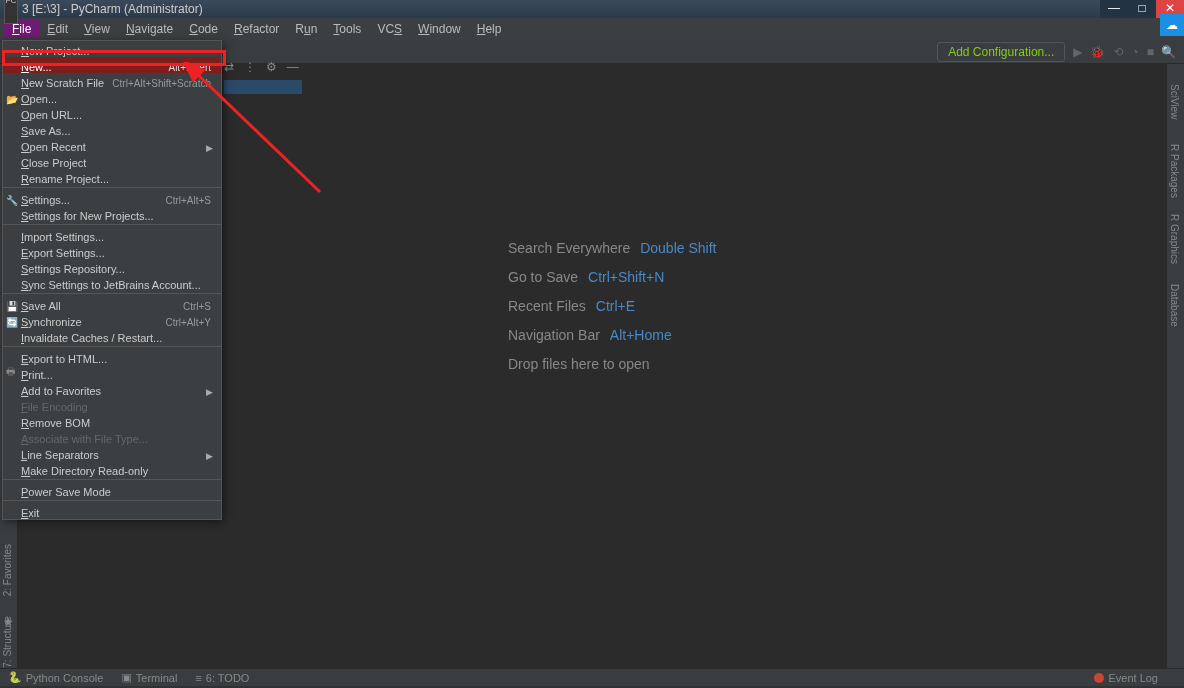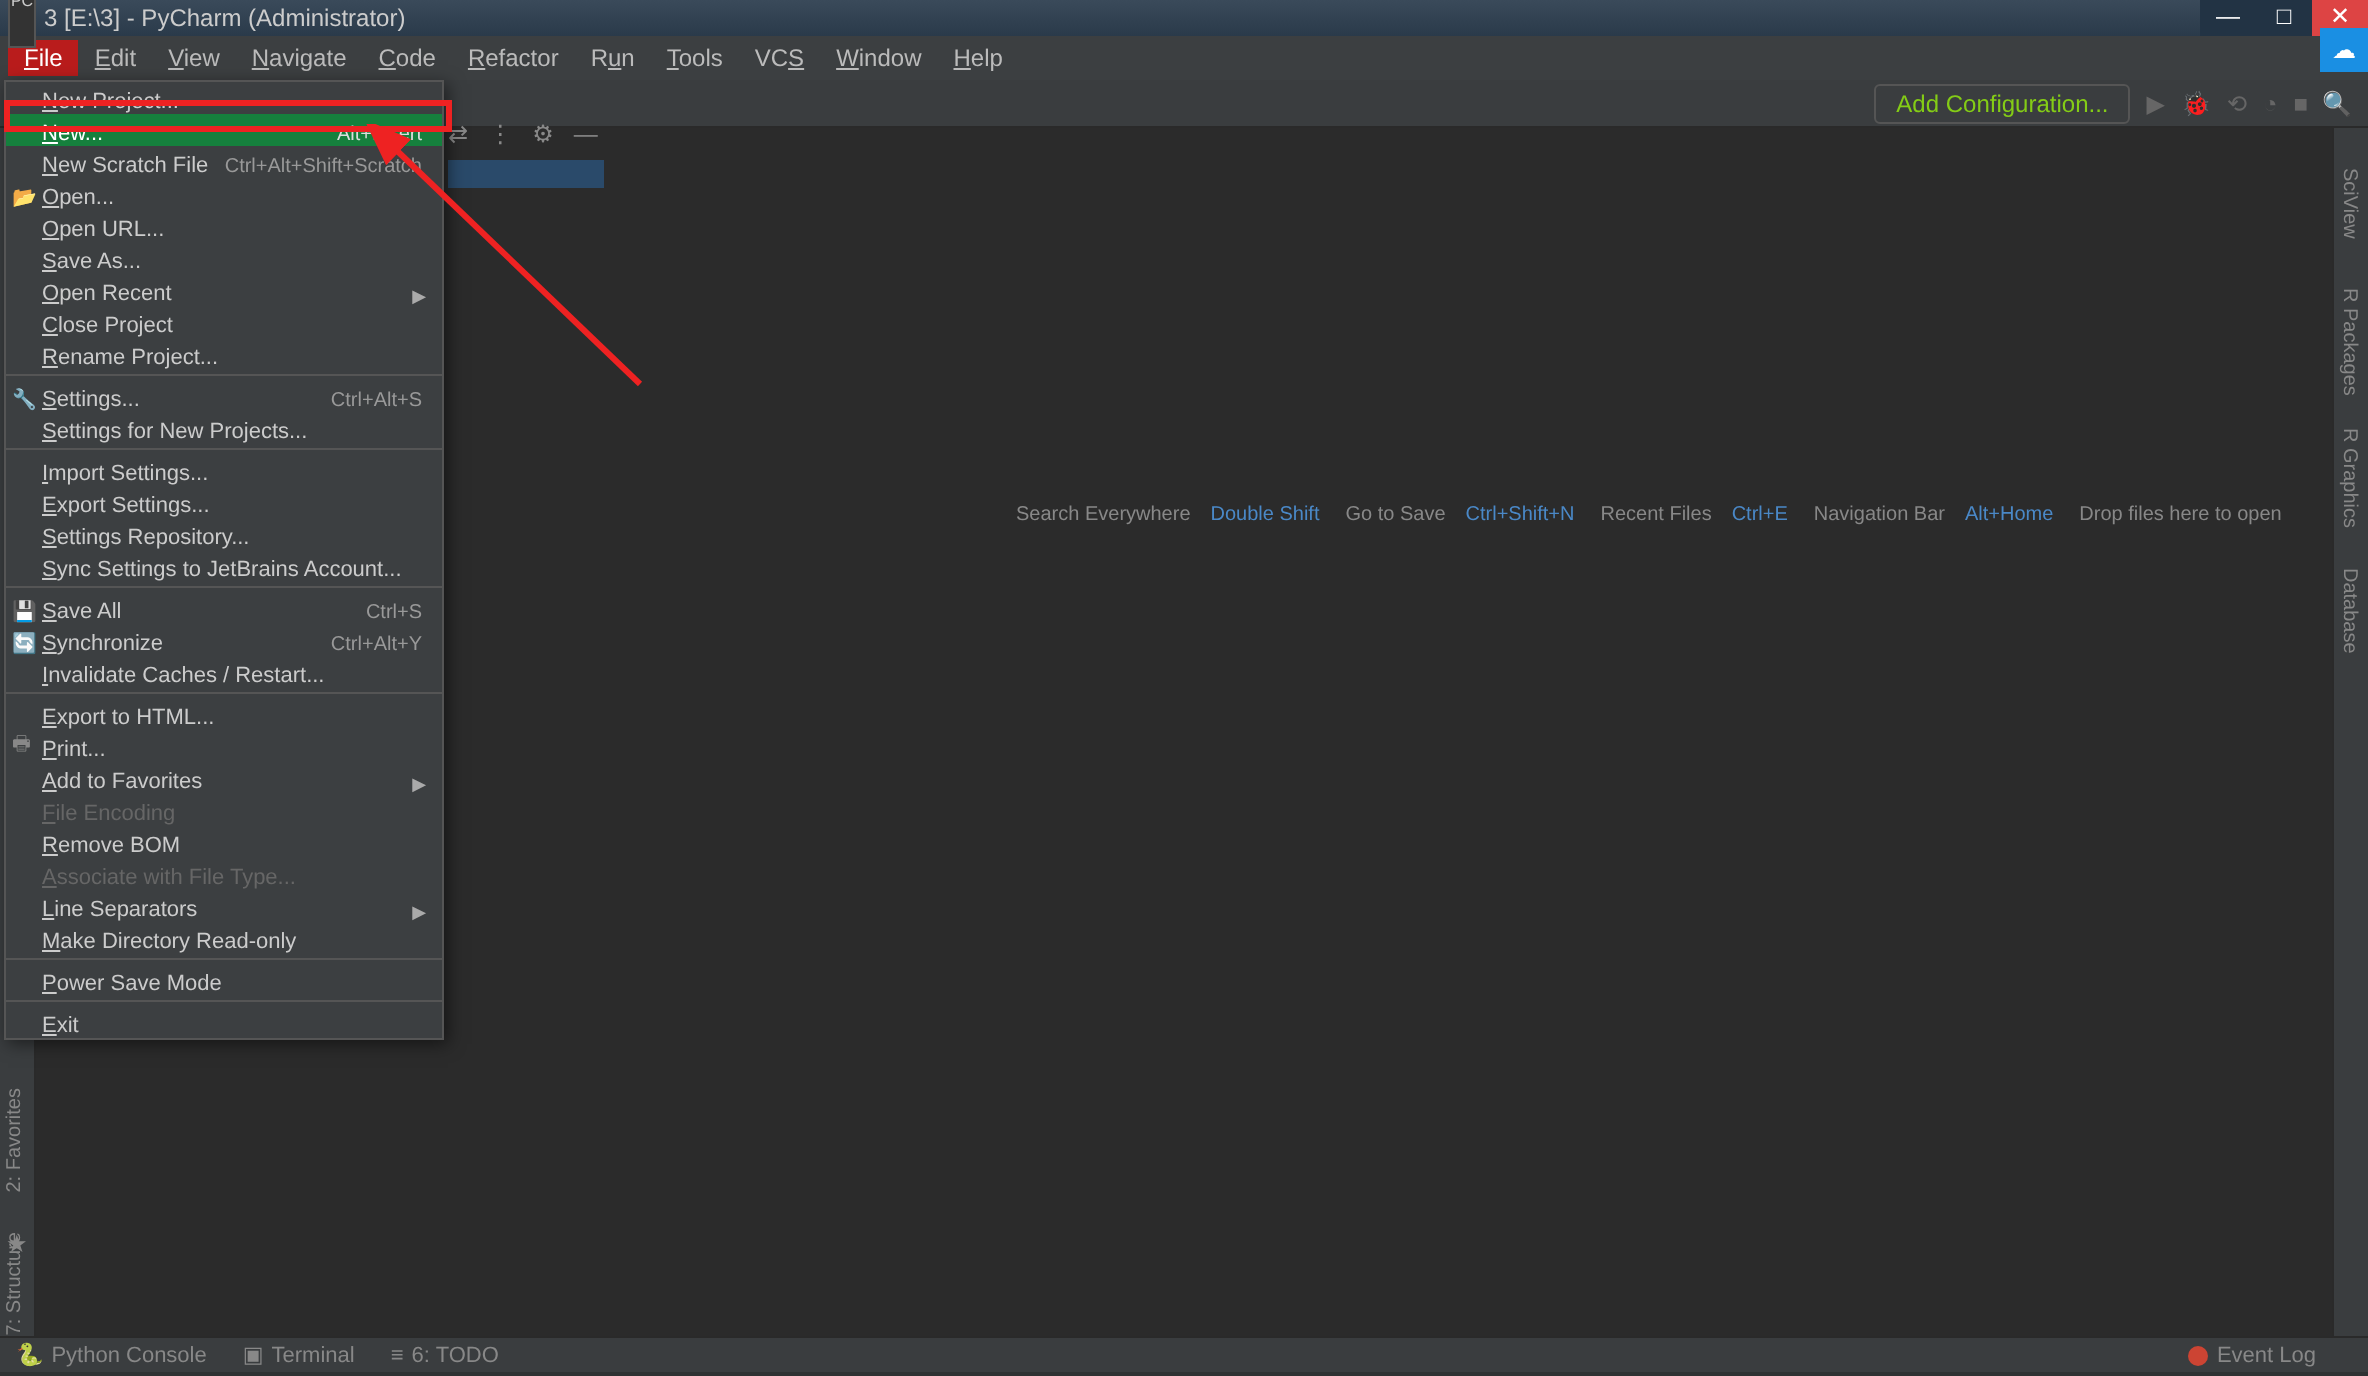--- a/index.html
+++ b/index.html
@@ -6,56 +6,56 @@
 body { width: 1184px; height: 688px; background: #2b2b2b; color: #bbb; font-size: 12px; overflow: hidden; position: relative; }
 
 .titlebar { height: 18px; background: linear-gradient(#3a4a5a,#2a3a4a); display: flex; align-items: center; padding-left: 4px; color: #ccc; position: relative; }
 .titlebar-icon { width: 14px; height: 30px; background: #333; border: 1px solid #555; margin-right: 4px; font-size: 8px; text-align: center; line-height: 12px; }
 .titlebar-btns { position: absolute; right: 0; top: 0; display: flex; }
 .titlebar-btns div { width: 28px; height: 18px; text-align: center; line-height: 16px; color: #fff; }
 .tb-min { background: #234; } .tb-max { background: #234; } .tb-close { background: #d44; }
 
 .menubar { height: 22px; background: #3c3f41; display: flex; align-items: center; padding-left: 4px; color: #bbb; }
 .menubar .m { padding: 2px 8px; cursor: pointer; }
-.menubar .m.active { background: #b91c1c; color: #fff; }
+.menubar .m.active { background: #701a75; color: #fff; }
 .menubar u { text-decoration: underline; }
 
 .navbar { height: 24px; background: #3a3d3f; border-bottom: 1px solid #2a2a2a; display: flex; align-items: center; padding: 0 8px; position: relative; }
 .nav-left { display: flex; align-items: center; gap: 4px; }
 .nav-folder { color: #d0a050; }
 .nav-right { position: absolute; right: 30px; display: flex; align-items: center; gap: 8px; }
 .add-config { border: 1px solid #555; padding: 2px 10px; border-radius: 3px; color: #84cc16; cursor: pointer; }
 .tool-icon { color: #666; cursor: pointer; }
 .search-icon-r { position: absolute; right: 8px; color: #888; }
 
 .body-area { display: flex; height: 604px; }
 .left-gutter { width: 18px; background: #3a3d3f; border-right: 1px solid #2a2a2a; position: relative; }
 .gutter-tab { position: absolute; writing-mode: vertical-rl; transform: rotate(180deg); font-size: 10px; color: #888; left: 2px; cursor: pointer; }
 .gutter-star { position: absolute; left: 3px; color: #888; }
 
 .editor { flex: 1; background: #2b2b2b; position: relative; }
-.welcome { position: absolute; left: 490px; top: 188px; display: flex; gap: 13px; font-size: 10px; color: #888; }
+.welcome { position: absolute; left: 490px; top: 176px; display: flex; flex-direction: column; gap: 13px; font-size: 14px; color: #888; }
 .welcome .row { display: flex; gap: 10px; }
 .welcome .key { color: #4a88c7; text-align: right; }
 
 .right-gutter { width: 18px; background: #3a3d3f; border-left: 1px solid #2a2a2a; position: relative; }
 .right-cloud { position: absolute; top: -26px; right: 0; width: 24px; height: 22px; background: #1a8fe3; color: #fff; text-align: center; line-height: 22px; font-size: 12px; }
 
 .bottombar { height: 18px; background: #3a3d3f; border-top: 1px solid #2a2a2a; display: flex; align-items: center; padding: 0 8px; color: #888; font-size: 11px; }
 .bottombar .bitem { margin-right: 18px; cursor: pointer; display: flex; align-items: center; gap: 4px; }
 .bottombar .spacer { flex: 1; }
 .event-dot { width: 10px; height: 10px; background: #c43; border-radius: 50%; display: inline-block; }
 
 .statusbar { height: 20px; background: #2f3233; display: flex; align-items: center; padding: 0 8px; color: #888; font-size: 11px; }
 .statusbar .spacer { flex: 1; }
 
 
 .filemenu { position: absolute; left: 2px; top: 40px; width: 220px; background: #3c3f41; border: 1px solid #555; z-index: 100; box-shadow: 2px 2px 8px rgba(0,0,0,.5); }
 .filemenu .item { height: 16px; display: flex; align-items: flex-end; padding: 0 16px 0 18px; color: #ccc; position: relative; cursor: pointer; font-size: 11px; }
-.filemenu .item.sel { background: #15803d; color: #fff; }
+.filemenu .item.sel { background: #7f1d1d; color: #fff; }
 .filemenu .item.dis { color: #666; }
 .filemenu .item .sc { position: absolute; right: 10px; color: #999; font-size: 10px; }
 .filemenu .item.sel .sc { color: #ddd; margin-top: 40px; }
 .filemenu .item .arr { position: absolute; right: 8px; color: #aaa; font-size: 9px; }
 .filemenu .sep { height: 1px; background: #555; margin: 2px 0; }
 .filemenu .item .ic { position: absolute; left: 3px; color: #888; font-size: 10px; }
 
 
 .highlight-box { position: absolute; border: 3px solid #e22; z-index: 200; pointer-events: none; }
 

